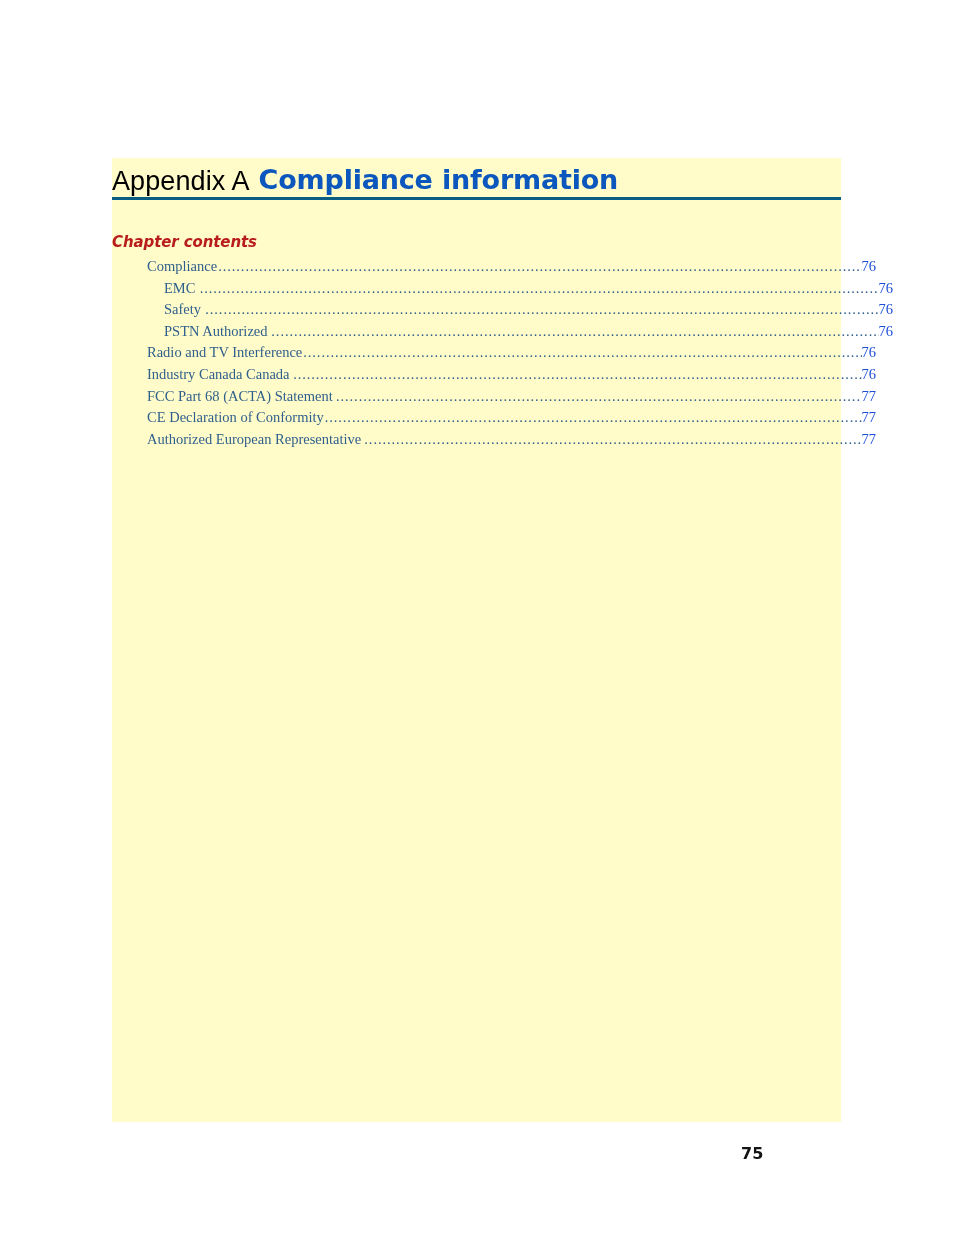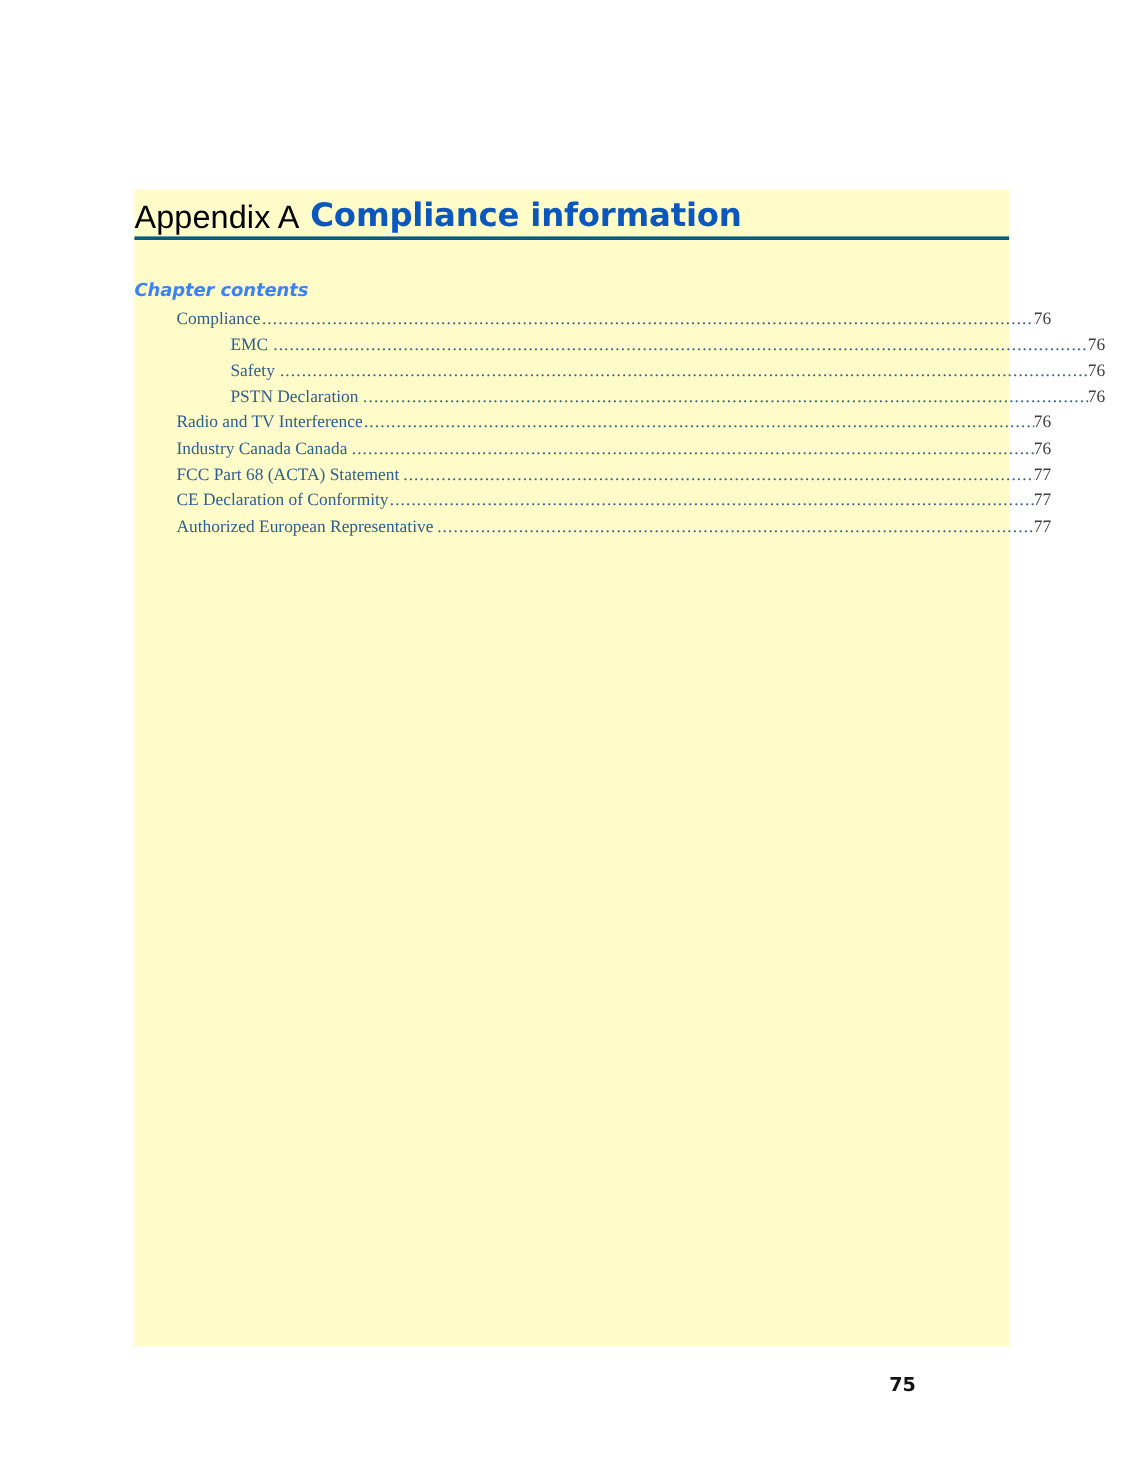--- a/index.html
+++ b/index.html
@@ -73,21 +73,21 @@
 
   
   .contents-heading {
     position: absolute;
     left: 0px;
     top: 75px;
     font-family: "DejaVu Sans", sans-serif;
     font-size: 15px;
     font-weight: bold;
     font-style: italic;
-    color: #3b82f6;
+    color: #b91c1c;
     letter-spacing: -0.1px;
     white-space: nowrap;
   }
 
   
   .toc {
     position: absolute;
     left: 0px;
     top: 100px;
     width: 729px;
@@ -97,21 +97,21 @@
     align-items: baseline;
     width: 729px;
     height: 21.6px;
     font-family: "Liberation Serif", serif;
     font-size: 14.5px;
     color: #2f5f8c;
     white-space: nowrap;
     overflow: hidden;
   }
   .toc-entry.level-1 { padding-left: 35px; }
-  .toc-entry.level-2 { padding-left: 80px; }
+  .toc-entry.level-2 { padding-left: 52px; }
 
   .toc-label {
     flex: 0 0 auto;
   }
   .toc-leader {
     flex: 1 1 auto;
     overflow: hidden;
     margin: 0 0px;
     position: relative;
     height: 14px;
@@ -124,21 +124,21 @@
     color: #2f5f8c;
     letter-spacing: 0.9px;
     line-height: 14px;
     white-space: nowrap;
   }
   .toc-page {
     flex: 0 0 auto;
     text-align: right;
     font-family: "Liberation Serif", serif;
     font-size: 14.5px;
-    color: #404040;
+    color: #1d4ed8;
   }
   .gap-before-leader {
     display: inline-block;
     width: 2px;
   }
   .toc-entry.has-space .gap-before-leader { width: 7px; }
 
   
   .folio {
     position: absolute;
@@ -180,21 +180,21 @@
           <span class="toc-leader"></span>
           <span class="toc-page">76</span>
         </div>
         <div class="toc-entry level-2 has-space">
           <span class="toc-label">Safety</span>
           <span class="gap-before-leader"></span>
           <span class="toc-leader"></span>
           <span class="toc-page">76</span>
         </div>
         <div class="toc-entry level-2 has-space">
-          <span class="toc-label">PSTN Declaration</span>
+          <span class="toc-label">PSTN Authorized</span>
           <span class="gap-before-leader"></span>
           <span class="toc-leader"></span>
           <span class="toc-page">76</span>
         </div>
         <div class="toc-entry level-1">
           <span class="toc-label">Radio and TV Interference</span>
           <span class="gap-before-leader"></span>
           <span class="toc-leader"></span>
           <span class="toc-page">76</span>
         </div>

